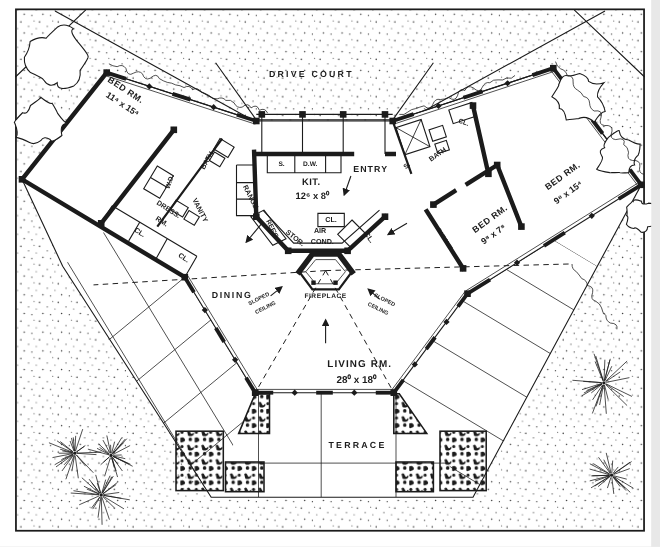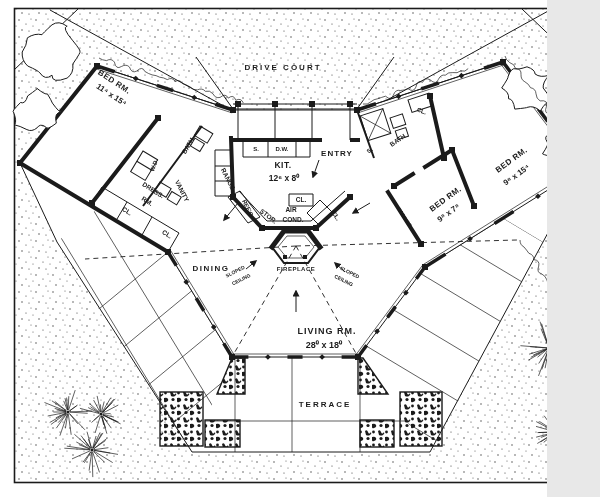--- a/index.html
+++ b/index.html
@@ -1,17 +1,17 @@
 <!DOCTYPE html>
 <html><head>
 <meta charset="utf-8">
 <style>
   :root{ --ink:#1b1b1b; --paper:#ffffff; }
   html,body{margin:0;padding:0;background:#e8e8e8;}
-  .sheet{position:relative;width:547px;height:497px;background:var(--paper);overflow:hidden;
+  .sheet{position:relative;width:592px;height:497px;background:var(--paper);overflow:hidden;
          font-family:"Liberation Sans", sans-serif;text-decoration:underline;}
   svg{display:block;}
   .w1{stroke:var(--ink);stroke-width:1;fill:none;}
   .w07{stroke:var(--ink);stroke-width:.7;fill:none;}
   .w2{stroke:var(--ink);stroke-width:2;fill:none;}
   .w35{stroke:var(--ink);stroke-width:3.5;fill:none;}
   .w4{stroke:var(--ink);stroke-width:4;fill:none;stroke-linecap:square;}
   .w5{stroke:var(--ink);stroke-width:5;fill:none;stroke-linecap:square;}
   .dash{stroke:var(--ink);stroke-width:.9;fill:none;stroke-dasharray:5 4;}
   .arr{stroke:var(--ink);stroke-width:1;fill:none;}

